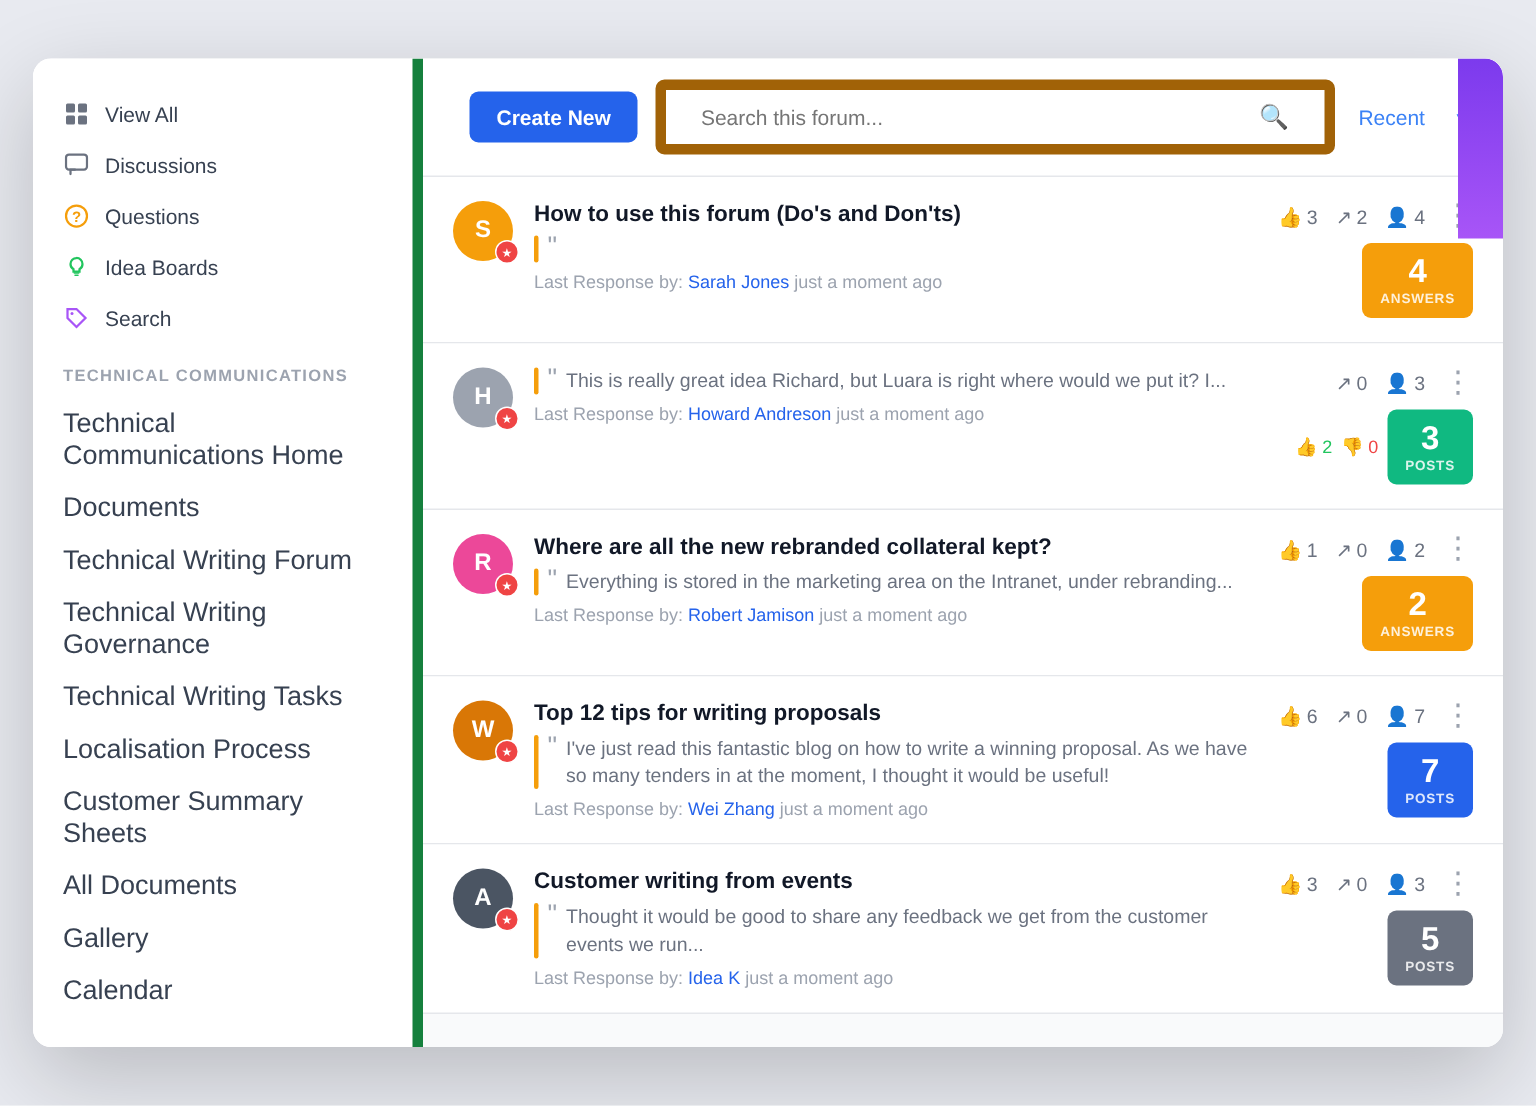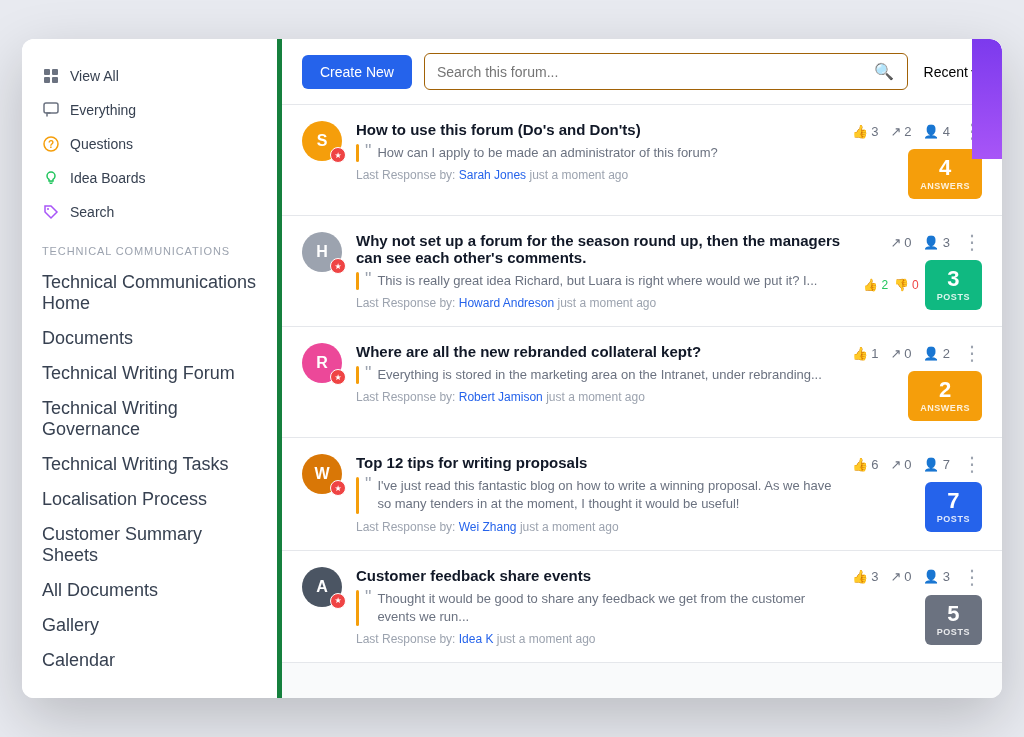--- a/index.html
+++ b/index.html
@@ -21,21 +21,21 @@
       overflow: hidden;
       display: flex;
       position: relative;
     }
 
     
     .sidebar {
       width: 260px;
       flex-shrink: 0;
       background: #fff;
-      border-right: 5px solid #15803d;
+      border-right: 7px solid #15803d;
       padding: 20px 0;
       overflow-y: auto;
     }
 
     .sidebar-item {
       display: flex;
       align-items: center;
       padding: 8px 20px;
       font-size: 14px;
       color: #374151;
@@ -47,21 +47,21 @@
       width: 18px;
       height: 18px;
       display: flex;
       align-items: center;
       justify-content: center;
       flex-shrink: 0;
     }
 
     .sidebar-section-label {
       font-size: 11px;
-      font-weight: 400;
+      font-weight: 700;
       color: #9ca3af;
       letter-spacing: 0.08em;
       padding: 16px 20px 8px;
       text-transform: uppercase;
     }
 
     .sidebar-nav-item {
       padding: 7px 20px;
       font-size: 18px;
       color: #374151;
@@ -98,32 +98,33 @@
       border-bottom: 1px solid #e5e7eb;
     }
 
     .create-btn {
       background: #2563eb;
       color: white;
       border: none;
       border-radius: 6px;
       padding: 9px 18px;
       font-size: 14px;
-      font-weight: 400;
+      font-weight: 700;
       cursor: pointer;
       white-space: nowrap;
+      margin-left: 11px;
     }
 
     .search-bar {
       flex: 1;
       display: flex;
       align-items: center;
-      border: 1px solid #a16207;
+      border: 7px solid #a16207;
       border-radius: 6px;
-      padding: 8px 12px;
+      padding: 8px 23px;
       gap: 8px;
     }
 
     .search-bar input {
       border: none;
       outline: none;
       font-size: 14px;
       color: #6b7280;
       background: transparent;
       flex: 1;
@@ -131,23 +132,23 @@
 
     .search-icon-btn {
       color: #6b7280;
       cursor: pointer;
       font-size: 16px;
     }
 
     .recent-btn {
       display: flex;
       align-items: flex-end;
-      gap: 3px;
+      gap: 21px;
       font-size: 14px;
-      color: #000000;
+      color: #3b82f6;
       cursor: pointer;
       padding: 8px 4px;
     }
 
     
     .posts-list {
       overflow-y: auto;
       flex: 1;
     }
 
@@ -345,21 +346,21 @@
       <span>View All</span>
     </div>
 
     <div class="sidebar-item">
       <span class="icon">
         <svg width="16" height="16" viewBox="0 0 16 16" fill="none">
           <rect x="1" y="1" width="14" height="10" rx="2" stroke="#6b7280" stroke-width="1.5"></rect>
           <path d="M4 14 L4 11 L7 11" stroke="#6b7280" stroke-width="1.5" stroke-linecap="round"></path>
         </svg>
       </span>
-      <span>Everything</span>
+      <span>Discussions</span>
     </div>
 
     <div class="sidebar-item">
       <span class="icon">
         <svg width="16" height="16" viewBox="0 0 16 16" fill="none">
           <circle cx="8" cy="8" r="7" stroke="#f59e0b" stroke-width="1.5"></circle>
           <text x="8" y="12" text-anchor="middle" font-size="10" fill="#f59e0b" font-weight="bold">?</text>
         </svg>
       </span>
       <span>Questions</span>
@@ -439,21 +440,20 @@
       <div class="post-item">
         <div class="avatar">
           <div class="avatar-img" style="background:#f59e0b;">S</div>
           <div class="avatar-badge">★</div>
         </div>
         <div class="post-body">
           <div class="post-title">How to use this forum (Do's and Don'ts)</div>
           <div class="post-preview">
             <div class="quote-bar"></div>
             <span class="quote-mark">"</span>
-            <span class="post-excerpt">How can I apply to be made an administrator of this forum?</span>
           </div>
           <div class="post-meta">
             Last Response by: <a href="#">Sarah Jones</a>
             <span>just a moment ago</span>
           </div>
         </div>
         <div class="post-right">
           <div class="post-stats">
             <div class="stat-item">
               <span>👍</span>
@@ -475,21 +475,20 @@
           </div>
         </div>
       </div>
 
       <div class="post-item">
         <div class="avatar">
           <div class="avatar-img" style="background:#9ca3af;">H</div>
           <div class="avatar-badge">★</div>
         </div>
         <div class="post-body">
-          <div class="post-title">Why not set up a forum for the season round up, then the managers can see each other's comments.</div>
           <div class="post-preview">
             <div class="quote-bar"></div>
             <span class="quote-mark">"</span>
             <span class="post-excerpt">This is really great idea Richard, but Luara is right where would we put it? I...</span>
           </div>
           <div class="post-meta">
             Last Response by: <a href="#">Howard Andreson</a>
             <span>just a moment ago</span>
           </div>
         </div>
@@ -601,21 +600,21 @@
           </div>
         </div>
       </div>
 
       <div class="post-item">
         <div class="avatar">
           <div class="avatar-img" style="background:#4b5563;">A</div>
           <div class="avatar-badge">★</div>
         </div>
         <div class="post-body">
-          <div class="post-title">Customer feedback share events</div>
+          <div class="post-title">Customer writing from events</div>
           <div class="post-preview">
             <div class="quote-bar"></div>
             <span class="quote-mark">"</span>
             <span class="post-excerpt">Thought it would be good to share any feedback we get from the customer events we run...</span>
           </div>
           <div class="post-meta">
             Last Response by: <a href="#">Idea K</a>
             <span>just a moment ago</span>
           </div>
         </div>

